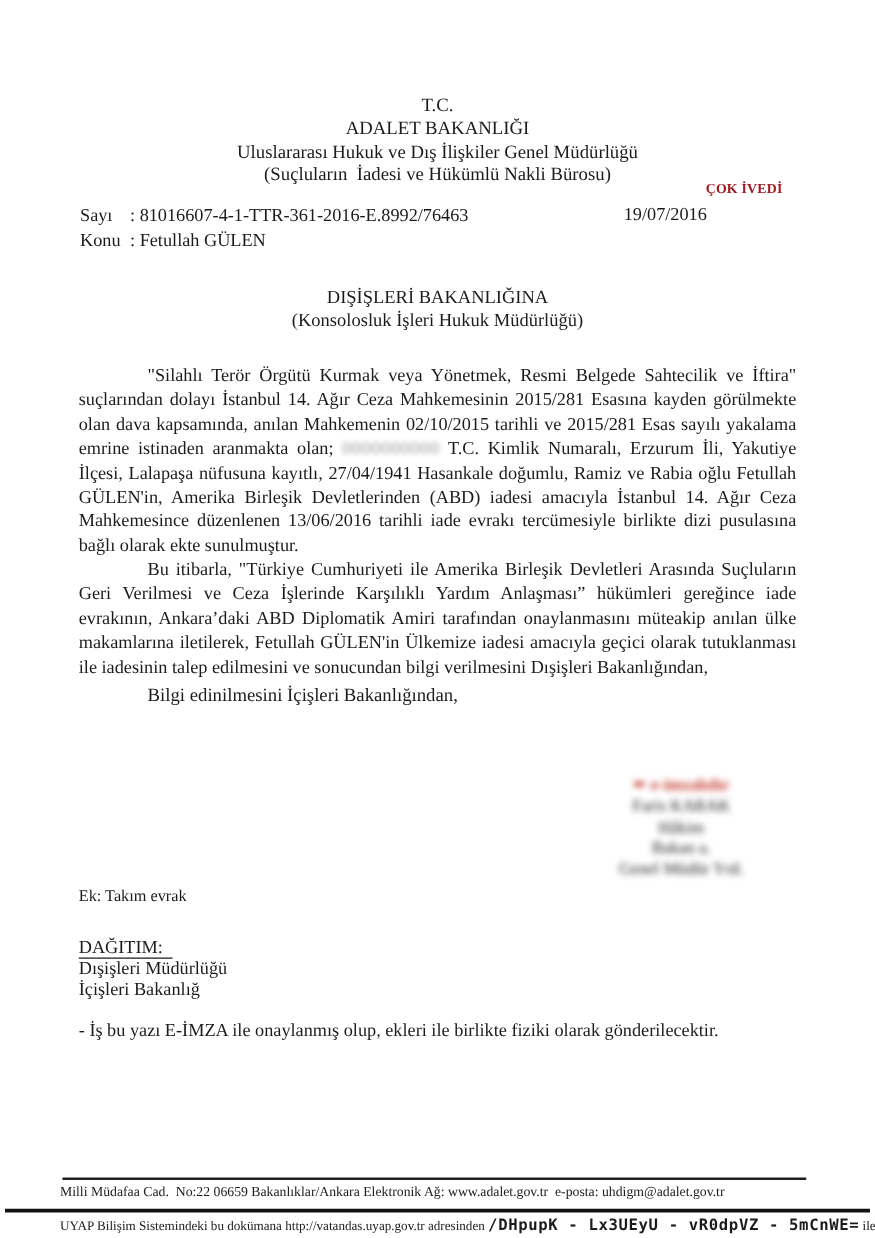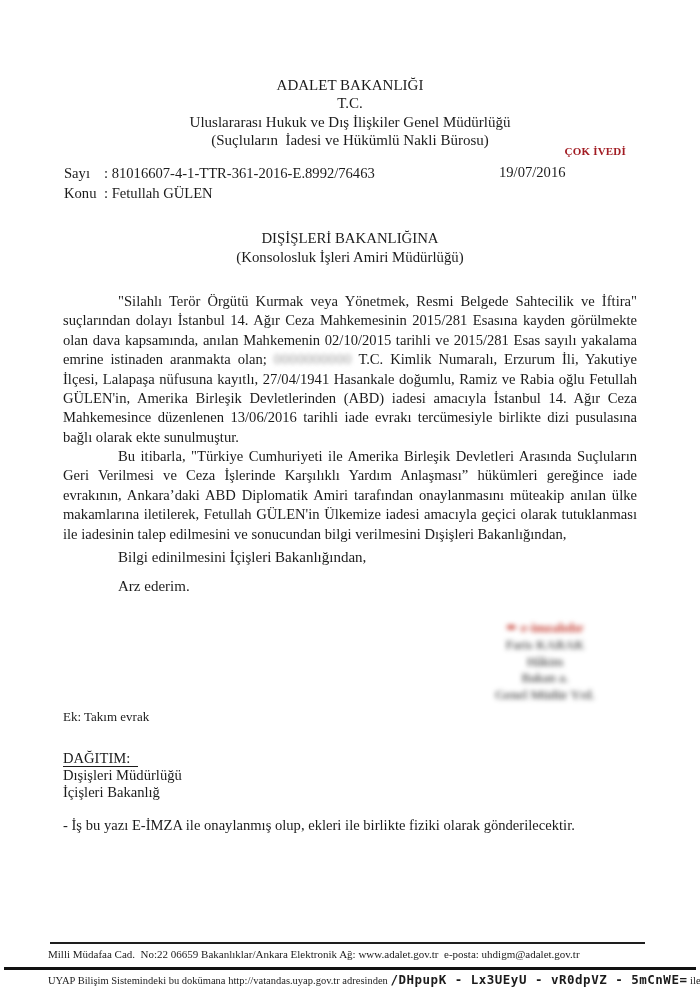--- a/index.html
+++ b/index.html
@@ -42,51 +42,50 @@
     white-space:nowrap; }
   .uyap-code { font-family:"DejaVu Sans Mono", monospace; font-weight:bold; font-size:12.5px;
     letter-spacing:0.5px; }
 </style>
 </head>
 <body>
 
 <div class="page">
 
   <div class="letterhead">
+    <div>T.C.</div>
     <div>ADALET BAKANLIĞI</div>
-    <div>T.C.</div>
     <div>Uluslararası Hukuk ve Dış İlişkiler Genel Müdürlüğü</div>
     <div>(Suçluların&nbsp; İadesi ve Hükümlü Nakli Bürosu)</div>
   </div>
 
   <div class="urgency">ÇOK İVEDİ</div>
 
   <div class="meta">
     <div><span class="lbl">Sayı</span><span>: 81016607-4-1-TTR-361-2016-E.8992/76463</span></div>
     <div><span class="lbl">Konu</span><span>: Fetullah GÜLEN</span></div>
   </div>
 
   <div class="date">19/07/2016</div>
 
   <div class="recipient">
     <div>DIŞİŞLERİ BAKANLIĞINA</div>
-    <div>(Konsolosluk İşleri Amiri Müdürlüğü)</div>
+    <div>(Konsolosluk İşleri Hukuk Müdürlüğü)</div>
   </div>
 
   <p class="bodytext para1 indent">
     <span>"Silahlı Terör Örgütü Kurmak veya Yönetmek, Resmi Belgede Sahtecilik ve İftira" suçlarından dolayı İstanbul 14. Ağır Ceza Mahkemesinin 2015/281 Esasına kayden görülmekte olan dava kapsamında, anılan Mahkemenin 02/10/2015 tarihli ve 2015/281 Esas sayılı yakalama emrine istinaden aranmakta olan;</span>
     <span class="redacted-id">0000000000</span>
     <span>T.C. Kimlik Numaralı, Erzurum İli, Yakutiye İlçesi, Lalapaşa nüfusuna kayıtlı, 27/04/1941 Hasankale doğumlu, Ramiz ve Rabia oğlu Fetullah GÜLEN'in, Amerika Birleşik Devletlerinden (ABD) iadesi amacıyla İstanbul 14. Ağır Ceza Mahkemesince düzenlenen 13/06/2016 tarihli iade evrakı tercümesiyle birlikte dizi pusulasına bağlı olarak ekte sunulmuştur.</span>
   </p>
 
   <p class="bodytext para2 indent">Bu itibarla, "Türkiye Cumhuriyeti ile Amerika Birleşik Devletleri Arasında Suçluların Geri Verilmesi ve Ceza İşlerinde Karşılıklı Yardım Anlaşması” hükümleri gereğince iade evrakının, Ankara’daki ABD Diplomatik Amiri tarafından onaylanmasını müteakip anılan ülke makamlarına iletilerek, Fetullah GÜLEN'in Ülkemize iadesi amacıyla geçici olarak tutuklanması ile iadesinin talep edilmesini ve sonucundan bilgi verilmesini Dışişleri Bakanlığından,</p>
 
   <p class="single para3">Bilgi edinilmesini İçişleri Bakanlığından,</p>
 
-  <p class="single para4">Arz ederim.</p>
 
   <div class="signature">
     <div class="esign"><span class="pen">✒</span> <span>e-imzalıdır</span></div>
     <div>Faris KARAK</div>
     <div>Hâkim</div>
     <div>Bakan a.</div>
     <div>Genel Müdür Yrd.</div>
   </div>
 
   <div class="attachment">Ek: Takım evrak</div>

